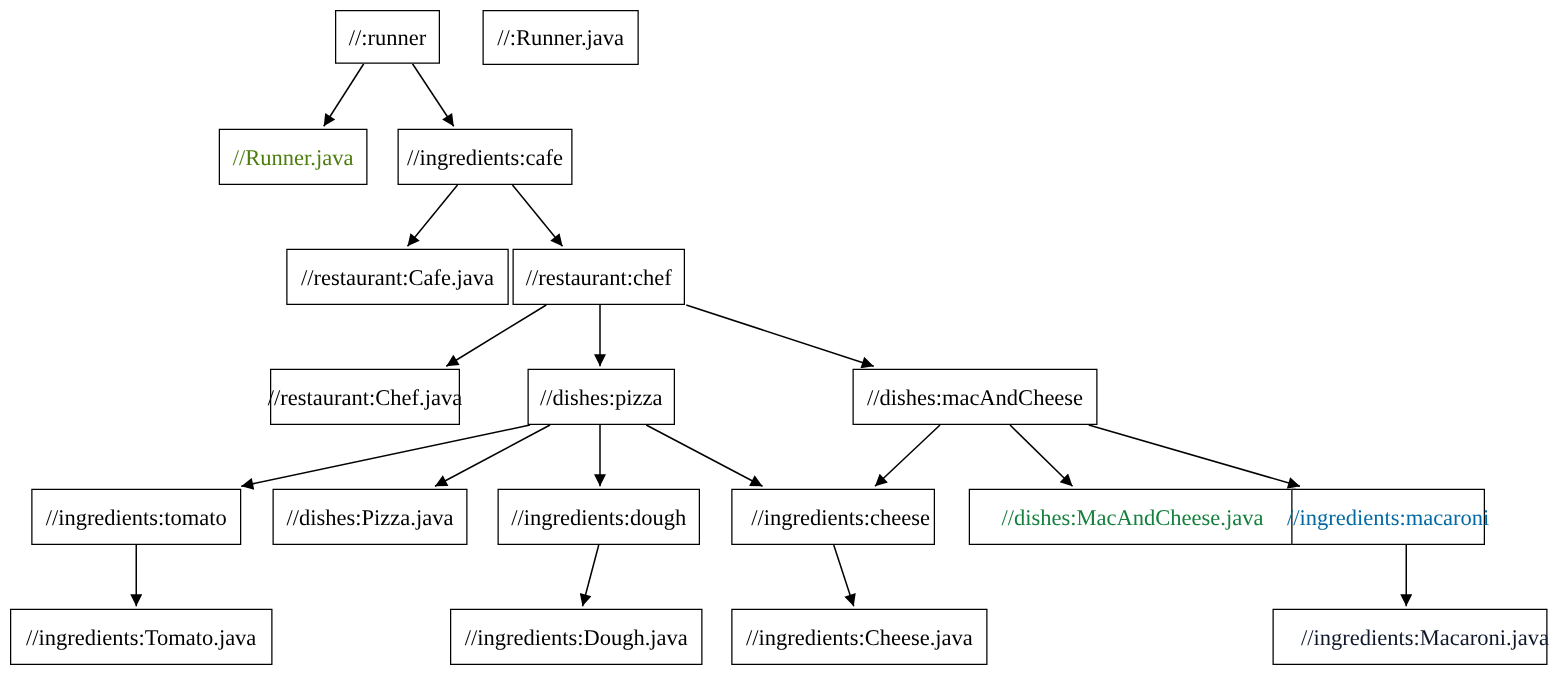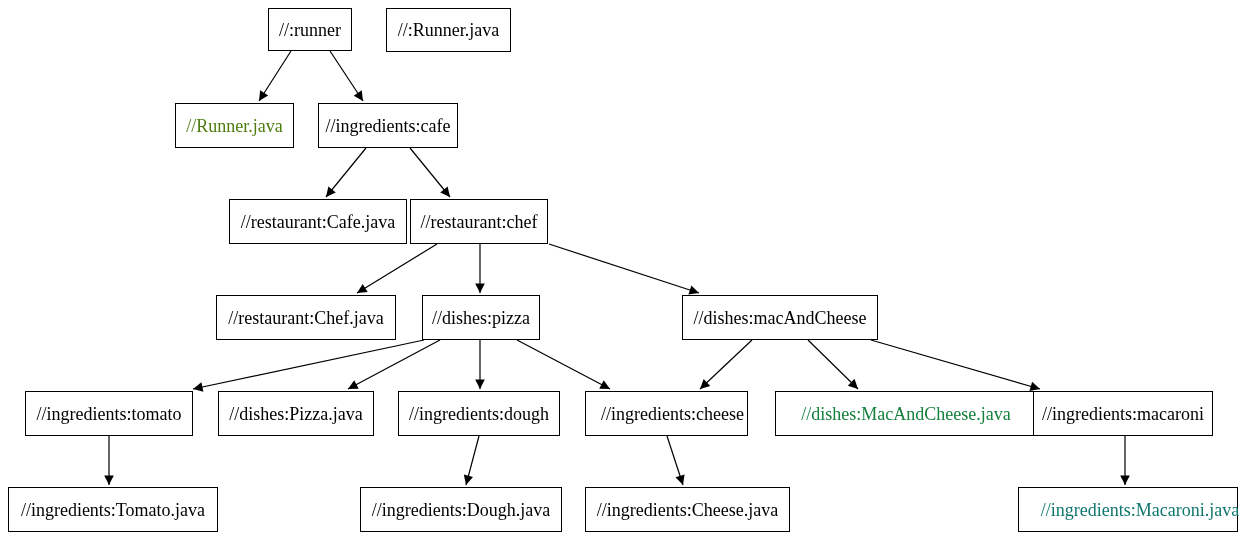--- a/index.html
+++ b/index.html
@@ -73,27 +73,27 @@
         <line x1="1125" y1="436" x2="1125" y2="485" class="edge-line" stroke="#000000" marker-end="url(#arrowhead)"></line>
       </g>
   </svg>
   <div id="node-layer">
       <div class="node" style="left: 268px; top: 8px; width: 84px; height: 43px; border-color: rgb(0, 0, 0); color: rgb(0, 0, 0);">//:runner</div>
       <div class="node" style="left: 386px; top: 8px; width: 125px; height: 44px; border-color: rgb(0, 0, 0); color: rgb(0, 0, 0);">//:Runner.java</div>
       <div class="node" style="left: 175px; top: 103px; width: 119px; height: 45px; border-color: rgb(0, 0, 0); color: #4d7c0f;">//Runner.java</div>
       <div class="node" style="left: 318px; top: 103px; width: 140px; height: 45px; border-color: rgb(0, 0, 0); color: rgb(0, 0, 0);">//ingredients:cafe</div>
       <div class="node" style="left: 207px; top: 199px; width: 178px; height: 45px; border-color: rgb(0, 0, 0); color: rgb(0, 0, 0); margin-left: 22px;">//restaurant:Cafe.java</div>
       <div class="node" style="left: 410px; top: 199px; width: 138px; height: 45px; border-color: rgb(0, 0, 0); color: rgb(0, 0, 0);">//restaurant:chef</div>
-      <div class="node" style="left: 216px; top: 295px; width: 180px; height: 45px; border-color: rgb(0, 0, 0); color: rgb(0, 0, 0);">//restaurant:Chef.java</div>
+      <div class="node" style="left: 216px; top: 295px; width: 152px; height: 45px; border-color: rgb(0, 0, 0); color: rgb(0, 0, 0);">//restaurant:Chef.java</div>
       <div class="node" style="left: 422px; top: 295px; width: 118px; height: 45px; border-color: rgb(0, 0, 0); color: rgb(0, 0, 0);">//dishes:pizza</div>
       <div class="node" style="left: 682px; top: 295px; width: 196px; height: 45px; border-color: rgb(0, 0, 0); color: rgb(0, 0, 0);">//dishes:macAndCheese</div>
       <div class="node" style="left: 25px; top: 391px; width: 168px; height: 45px; border-color: rgb(0, 0, 0); color: rgb(0, 0, 0);">//ingredients:tomato</div>
       <div class="node" style="left: 218px; top: 391px; width: 156px; height: 45px; border-color: rgb(0, 0, 0); color: rgb(0, 0, 0);">//dishes:Pizza.java</div>
       <div class="node" style="left: 398px; top: 391px; width: 162px; height: 45px; border-color: rgb(0, 0, 0); color: rgb(0, 0, 0);">//ingredients:dough</div>
       <div class="node" style="left: 585px; top: 391px; width: 163px; height: 45px; border-color: rgb(0, 0, 0); color: rgb(0, 0, 0); padding-left: 12px;">//ingredients:cheese</div>
       <div class="node" style="left: 775px; top: 391px; width: 262px; height: 45px; border-color: rgb(0, 0, 0); color: #15803d;">//dishes:MacAndCheese.java</div>
-      <div class="node" style="left: 1033px; top: 391px; width: 180px; height: 45px; border-color: rgb(0, 0, 0); color: #000000;">//ingredients:macaroni</div>
+      <div class="node" style="left: 1033px; top: 391px; width: 155px; height: 45px; border-color: rgb(0, 0, 0); color: #0369a1;">//ingredients:macaroni</div>
       <div class="node" style="left: 8px; top: 487px; width: 210px; height: 45px; border-color: rgb(0, 0, 0); color: rgb(0, 0, 0);">//ingredients:Tomato.java</div>
       <div class="node" style="left: 360px; top: 487px; width: 202px; height: 45px; border-color: rgb(0, 0, 0); color: rgb(0, 0, 0);">//ingredients:Dough.java</div>
       <div class="node" style="left: 585px; top: 487px; width: 205px; height: 45px; border-color: rgb(0, 0, 0); color: rgb(0, 0, 0);">//ingredients:Cheese.java</div>
-      <div class="node" style="left: 1018px; top: 487px; width: 220px; height: 45px; border-color: rgb(0, 0, 0); color: #0f766e; padding-left: 24px;">//ingredients:Macaroni.java</div>
+      <div class="node" style="left: 1018px; top: 487px; width: 220px; height: 45px; border-color: rgb(0, 0, 0); color: #0f172a; padding-left: 24px;">//ingredients:Macaroni.java</div>
     </div>
 </div>
 
 </body></html>

